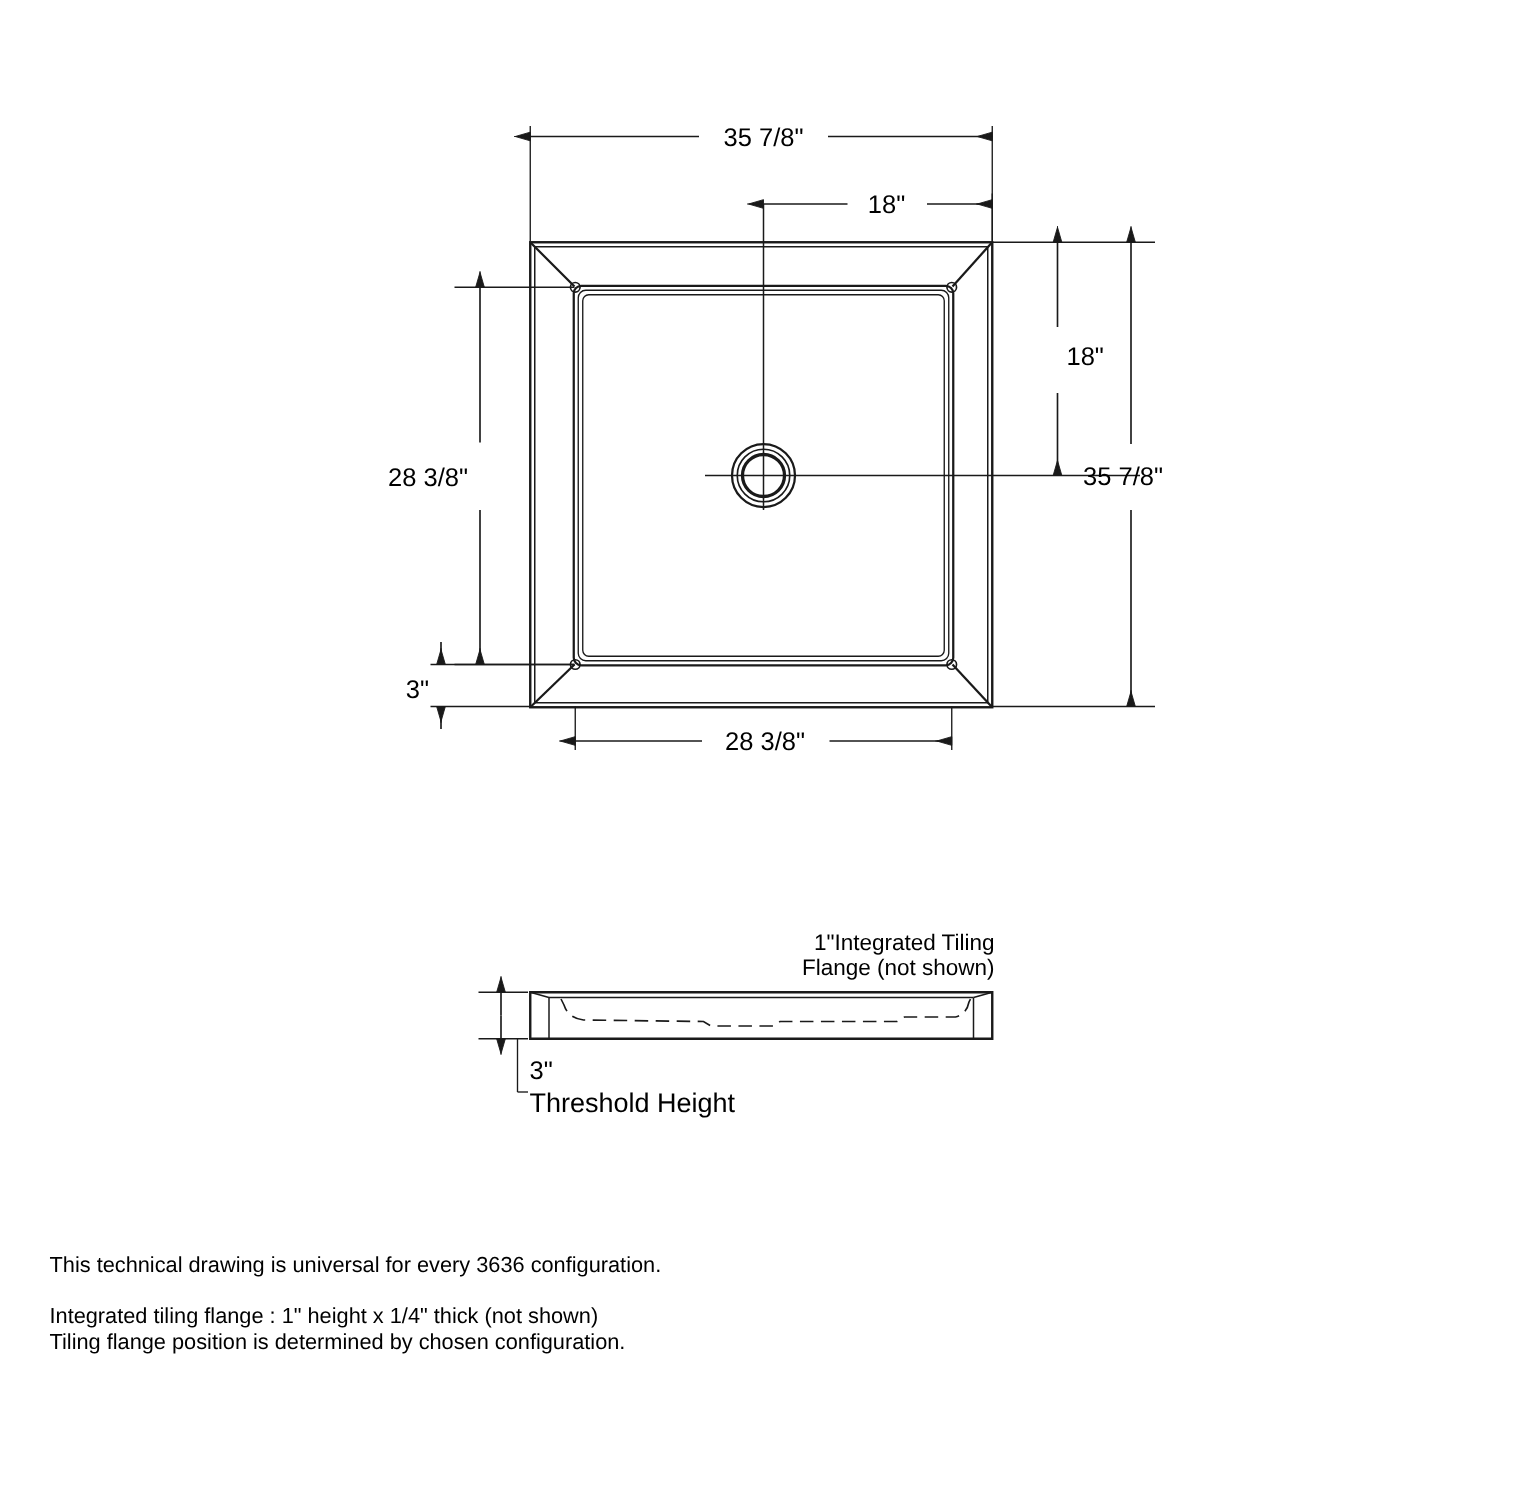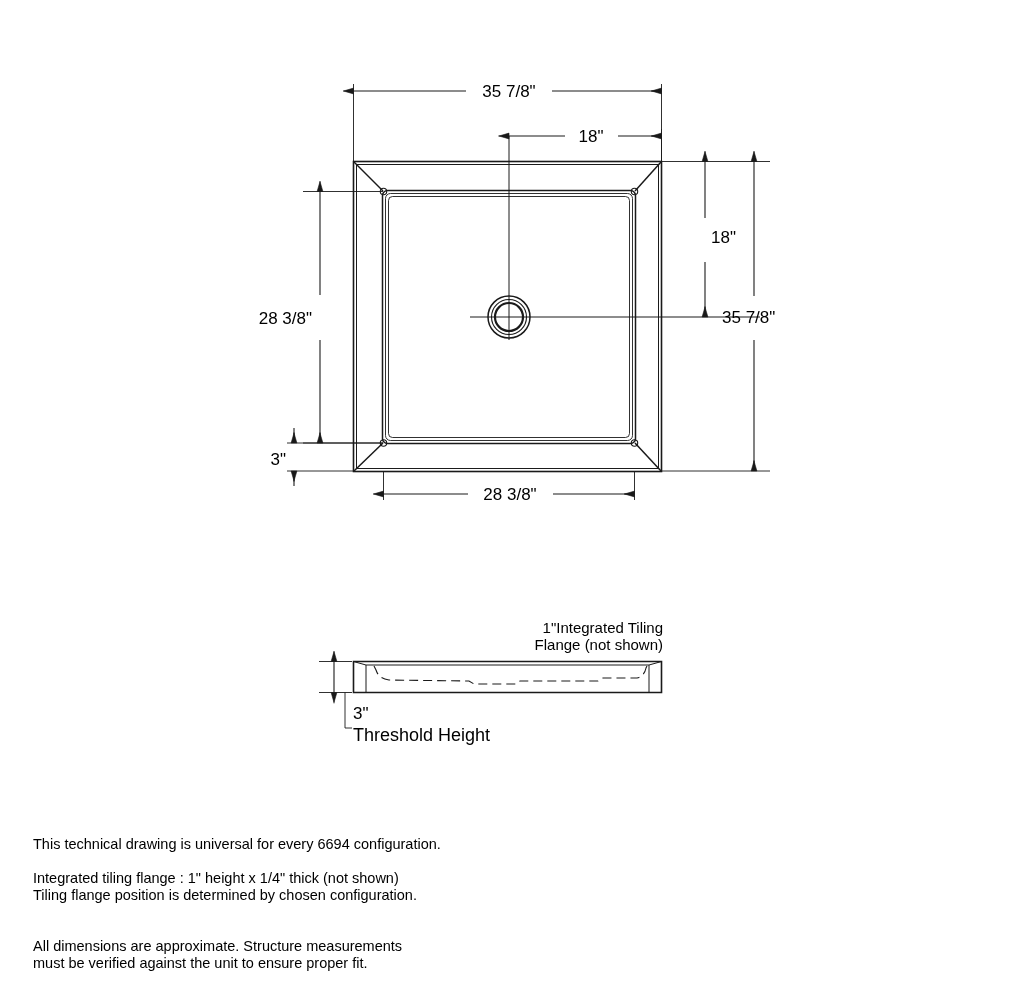--- a/index.html
+++ b/index.html
@@ -186,18 +186,16 @@
     <text class="lbl-text" x="663" y="650" text-anchor="end">Flange (not shown)</text>
 
     <text class="dim-text" x="353" y="719" text-anchor="start">3"</text>
 
     <text class="thr-text" x="353" y="741" text-anchor="start">Threshold  Height</text>
   </g>
 
 </svg>
 
 <div class="notes-block">
-  <p class="note-para">This technical drawing is universal for every 6694 configuration.</p>
+  <p class="note-para">This technical drawing is universal for every 3636 configuration.</p>
   <p class="note-para note-gap-1">Integrated tiling flange : 1" height x 1/4" thick (not shown)
 Tiling flange position is determined by chosen configuration.</p>
-  <p class="note-para note-gap-2">All dimensions are approximate. Structure measurements
-must be verified against the unit to ensure proper fit.</p>
 </div>
 
 </body></html>

